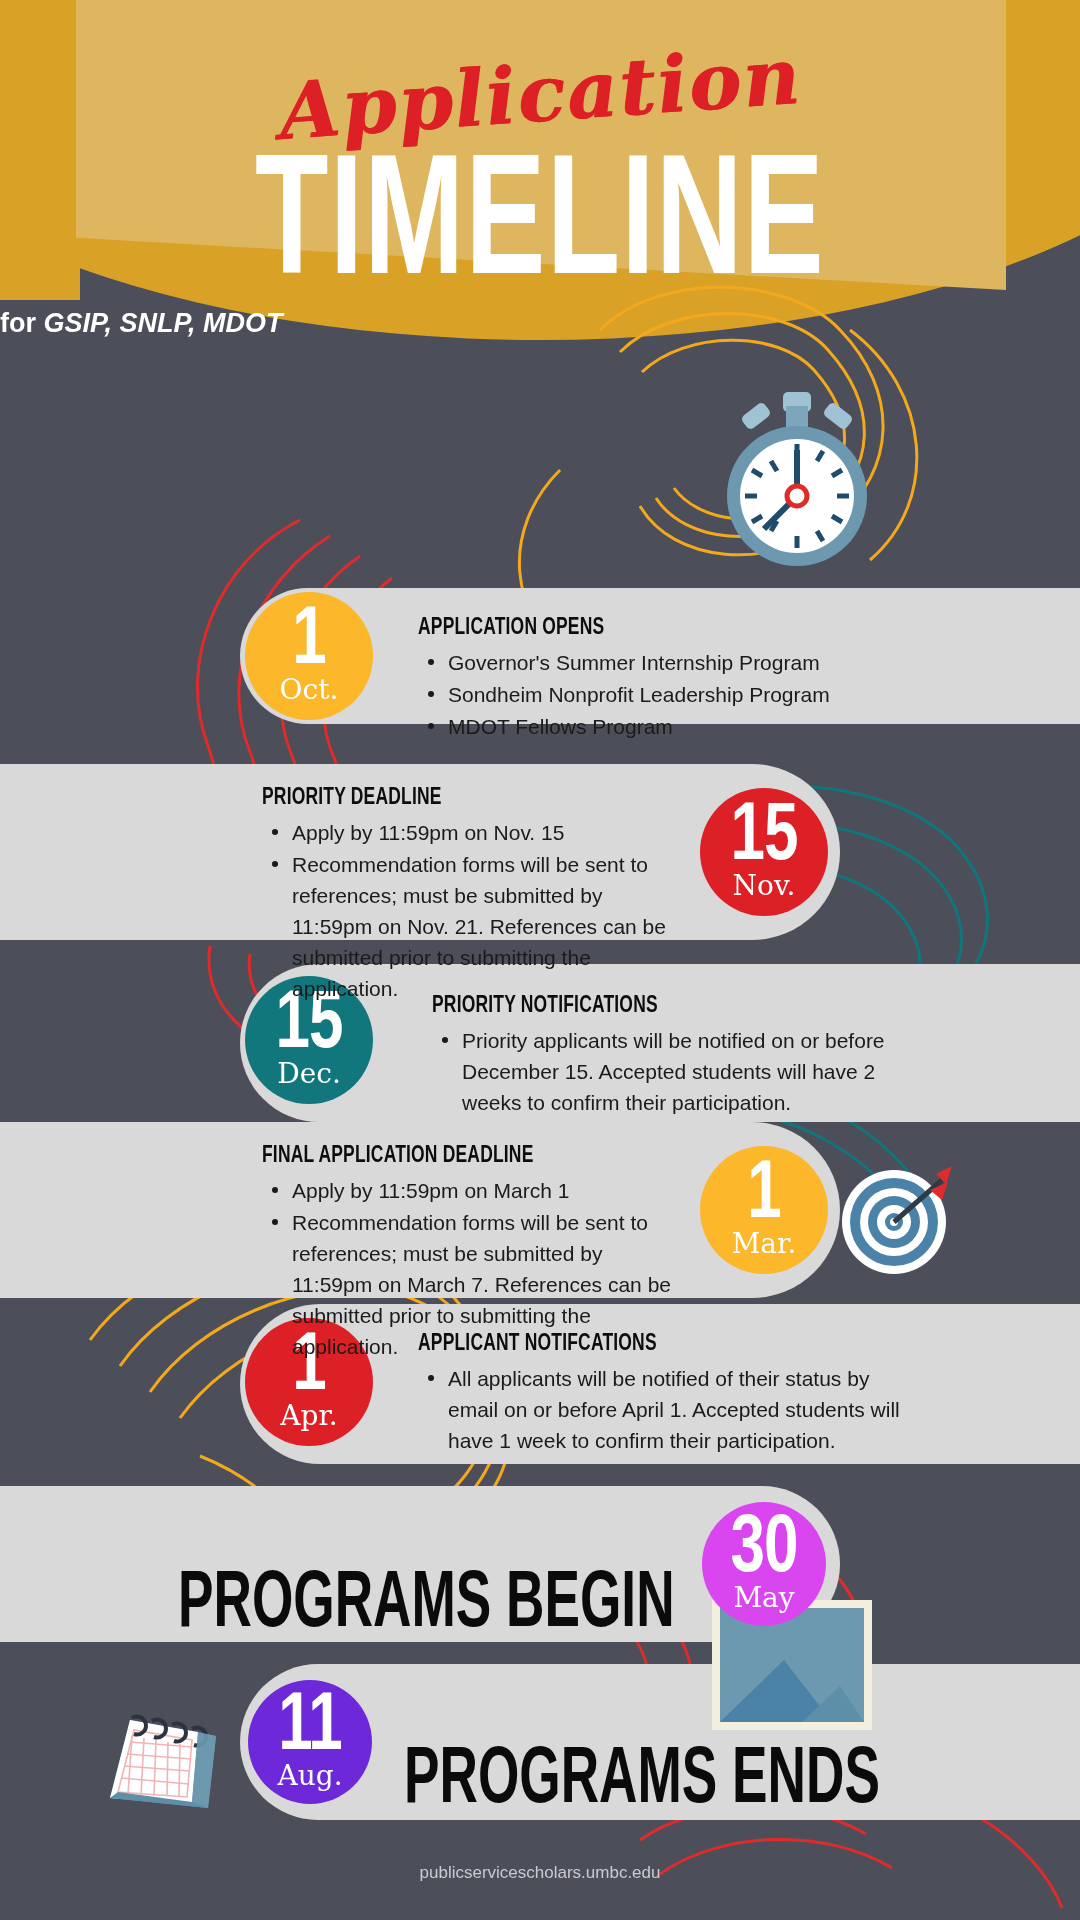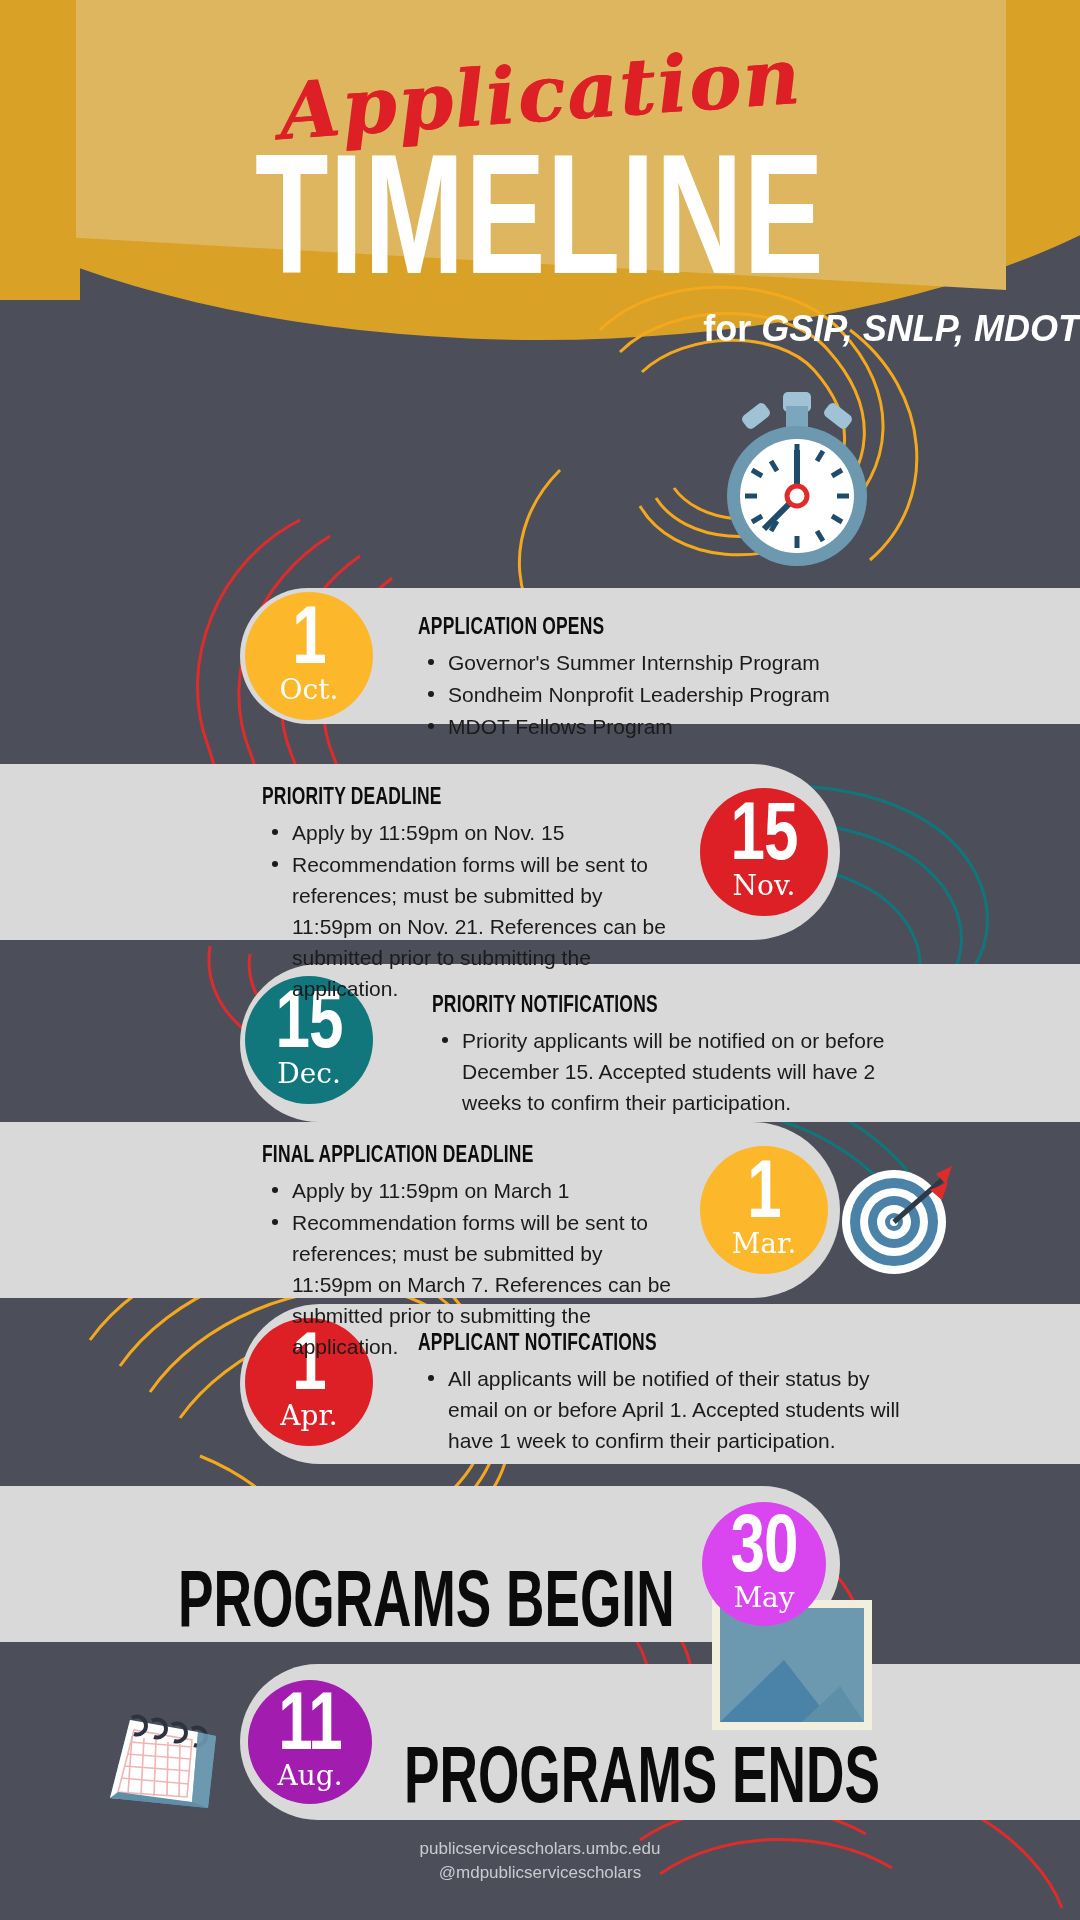--- a/index.html
+++ b/index.html
@@ -33,22 +33,22 @@
   .title-main{
     position:absolute;left:0;right:0;top:128px;text-align:center;
     font-family:"Liberation Sans", sans-serif;
     font-weight:bold;font-size:118px;line-height:1;color:#ffffff;
     letter-spacing:1px;
     transform:scaleY(1.45) scaleX(1.02);
     transform-origin:top center;
     z-index:3;
   }
   .title-sub{
-    position:absolute;left:0;right:0;top:308px;text-align:right;
-    font-weight:bold;font-size:36px;color:#ffffff;z-index:5;
+    position:absolute;left:0;right:0;top:308px;text-align:left;
+    font-weight:bold;font-size:27px;color:#ffffff;z-index:5;
   }
   .title-sub em{font-style:italic;}
 
   
   .deco{position:absolute;left:0;top:0;width:1080px;height:1920px;pointer-events:none;z-index:1;}
 
   
   .row{position:absolute;background:#d9d9d9;z-index:3;}
   .row.right{left:240px;width:840px;border-top-left-radius:90px;border-bottom-left-radius:90px;}
   .row.left{left:0;width:840px;border-top-right-radius:90px;border-bottom-right-radius:90px;}
@@ -314,24 +314,23 @@
     <g fill="none" stroke="#2c3440" stroke-width="4">
       <path d="M44 38 a9 9 0 1 1 2 16"></path>
       <path d="M64 41 a9 9 0 1 1 2 16"></path>
       <path d="M84 45 a9 9 0 1 1 2 16"></path>
       <path d="M104 49 a9 9 0 1 1 2 16"></path>
     </g>
     <path d="M104 122 L120 128 L128 56 L110 52 Z" fill="#6d99b0" opacity="0.9"></path>
     <path d="M30 112 L104 122 L120 128 L22 118 Z" fill="#5d8fa8"></path>
   </svg>
 
-  <div class="circle" style="left:248px;top:1680px;width:124px;height:124px;background:#a21caf;">
+  <div class="circle" style="left:248px;top:1680px;width:124px;height:124px;background:#6d28d9;">
     <span class="num">11</span>
     <span class="mon">Aug.</span>
   </div>
   <div class="bigheadline" style="left:404px;top:1742px;">PROGRAMS ENDS</div>
 
   <div class="footer">
     <div>publicservicescholars.umbc.edu</div>
-    <div>@mdpublicservicescholars</div>
   </div>
 
 </div>
 
 </body></html>

